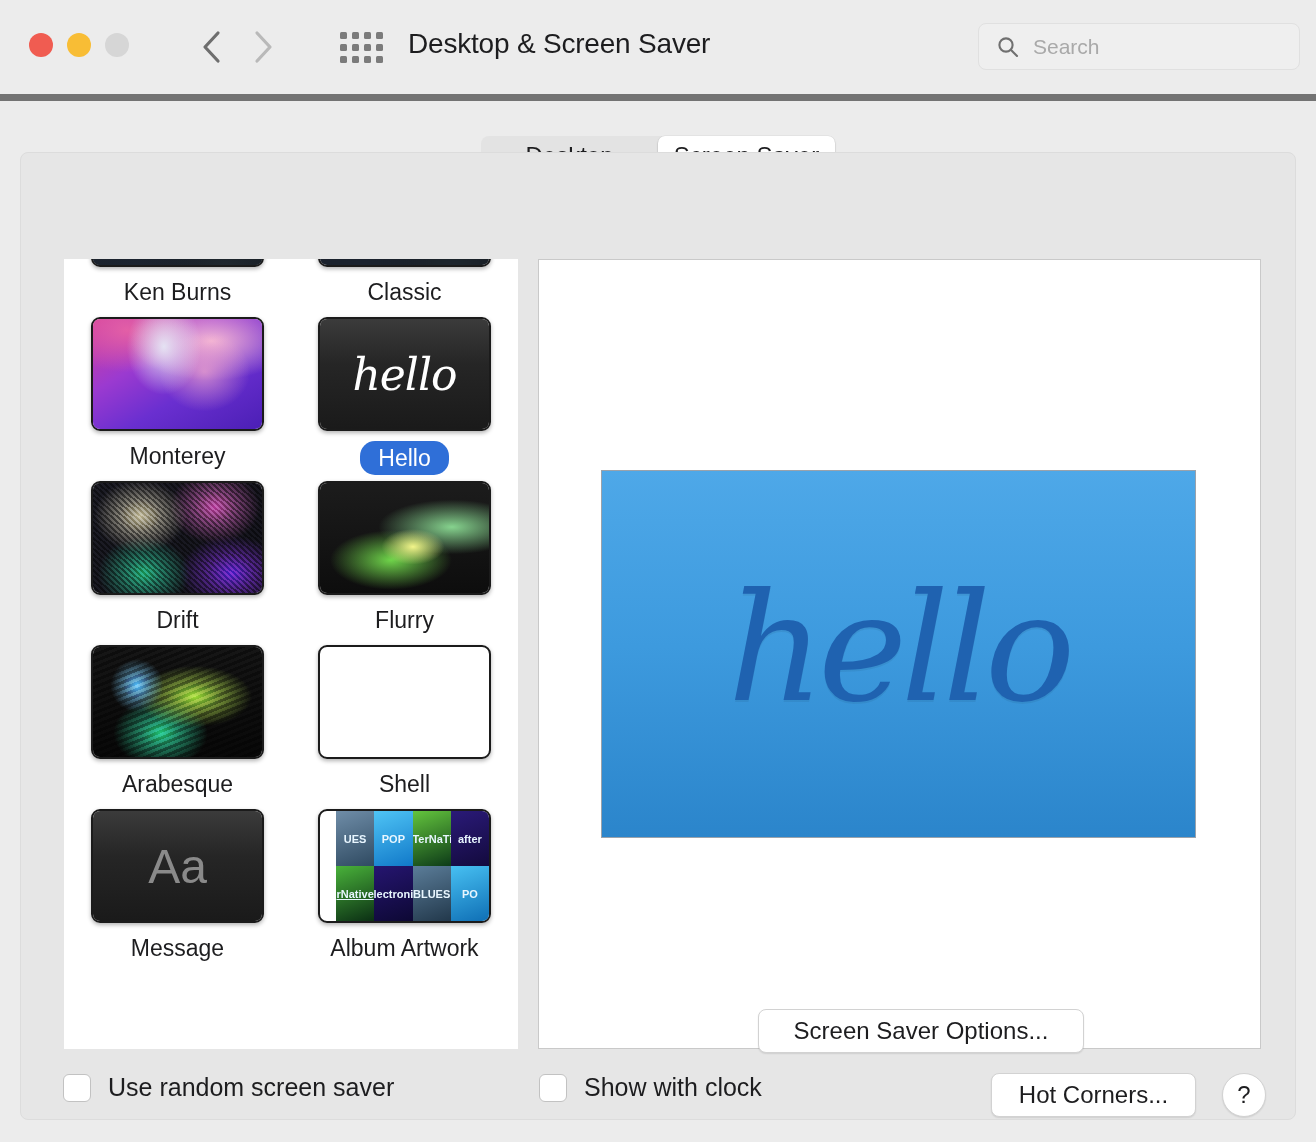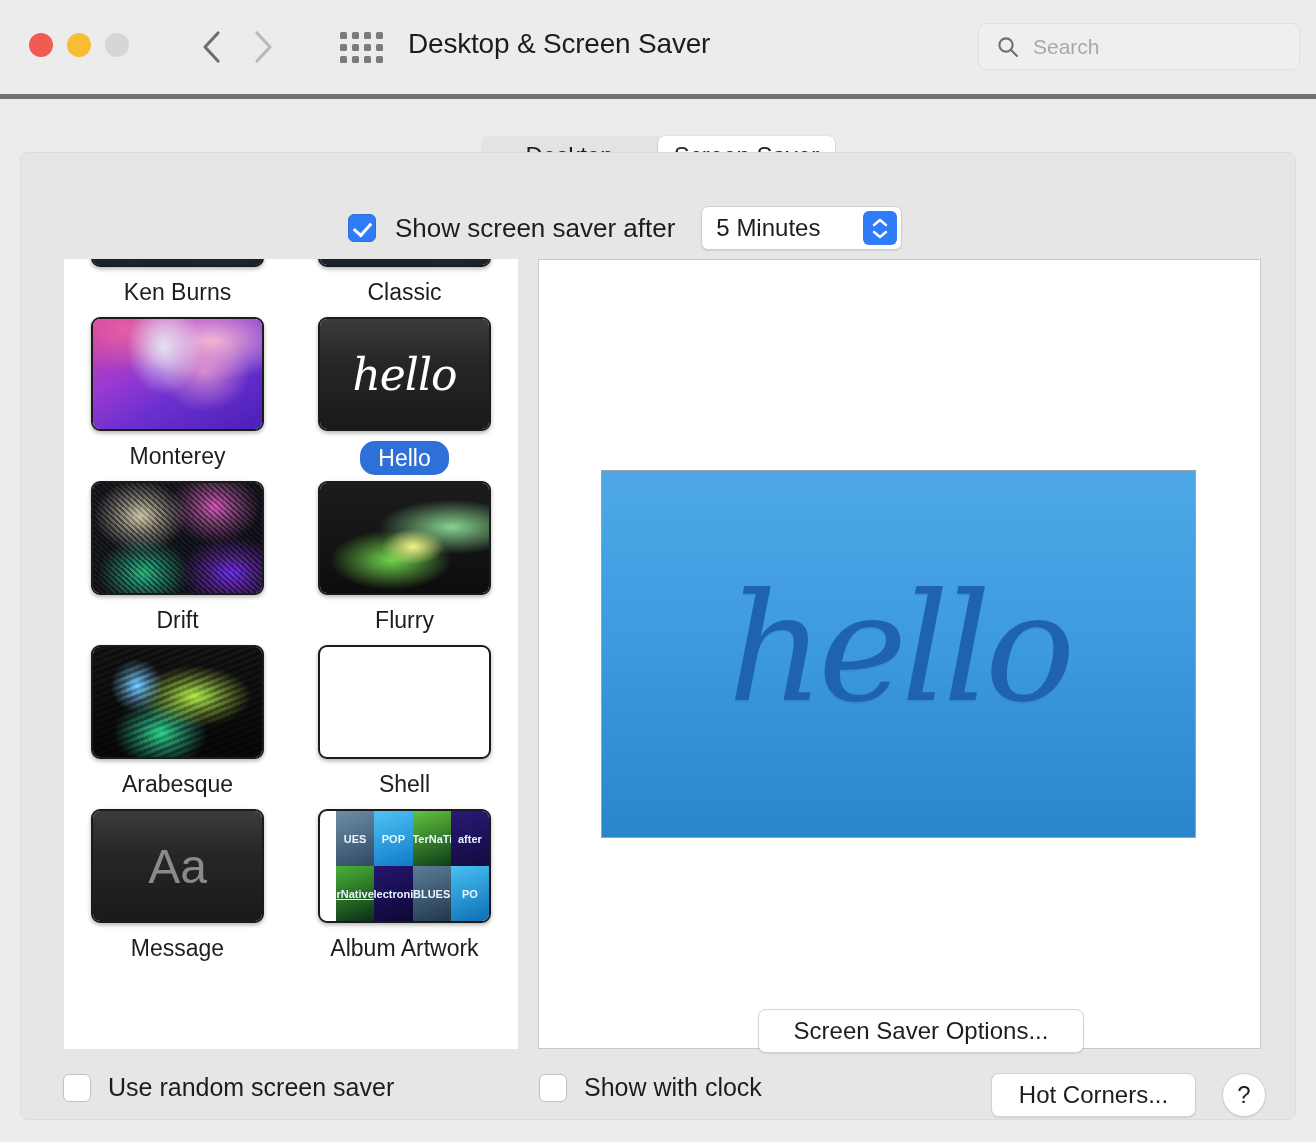--- a/index.html
+++ b/index.html
@@ -14,21 +14,21 @@
     -webkit-font-smoothing: antialiased;
     overflow: hidden;
   }
 
   
   .titlebar {
     position: absolute;
     left: 0; top: 0;
     width: 1316px; height: 94px;
     background: #ececec;
-    border-bottom: 5px solid #737373;
+    border-bottom: 7px solid #737373;
   }
   .traffic {
     position: absolute;
     top: 33px; left: 29px;
     display: flex;
     gap: 14px;
   }
   .light {
     width: 24px; height: 24px;
     border-radius: 50%;
@@ -529,35 +529,20 @@
   </div>
 </div>
 
 <div class="tabs">
   <div class="tab">Desktop</div>
   <div class="tab active">Screen Saver</div>
 </div>
 
 <div class="panel">
 
-  <div class="showafter-row">
-    <span class="cb on"></span>
-    <span class="showafter-label">Show screen saver after</span>
-    <div class="stepper">
-      <span class="stepper-value">5 Minutes</span>
-      <span class="stepper-arrows">
-        <svg width="16" height="9" viewBox="0 0 16 9">
-          <path d="M2 7 L8 2 L14 7" fill="none" stroke="#fff" stroke-width="2.4" stroke-linecap="round" stroke-linejoin="round"></path>
-        </svg>
-        <svg width="16" height="9" viewBox="0 0 16 9">
-          <path d="M2 2 L8 7 L14 2" fill="none" stroke="#fff" stroke-width="2.4" stroke-linecap="round" stroke-linejoin="round"></path>
-        </svg>
-      </span>
-    </div>
-  </div>
 
   <div class="sslist">
     <div class="ssgrid">
 
       <div class="sscell">
         <div class="thumb">
             <div class="art-kenburns"></div>
           </div>
         <div class="sscap">Ken Burns</div>
       </div>

